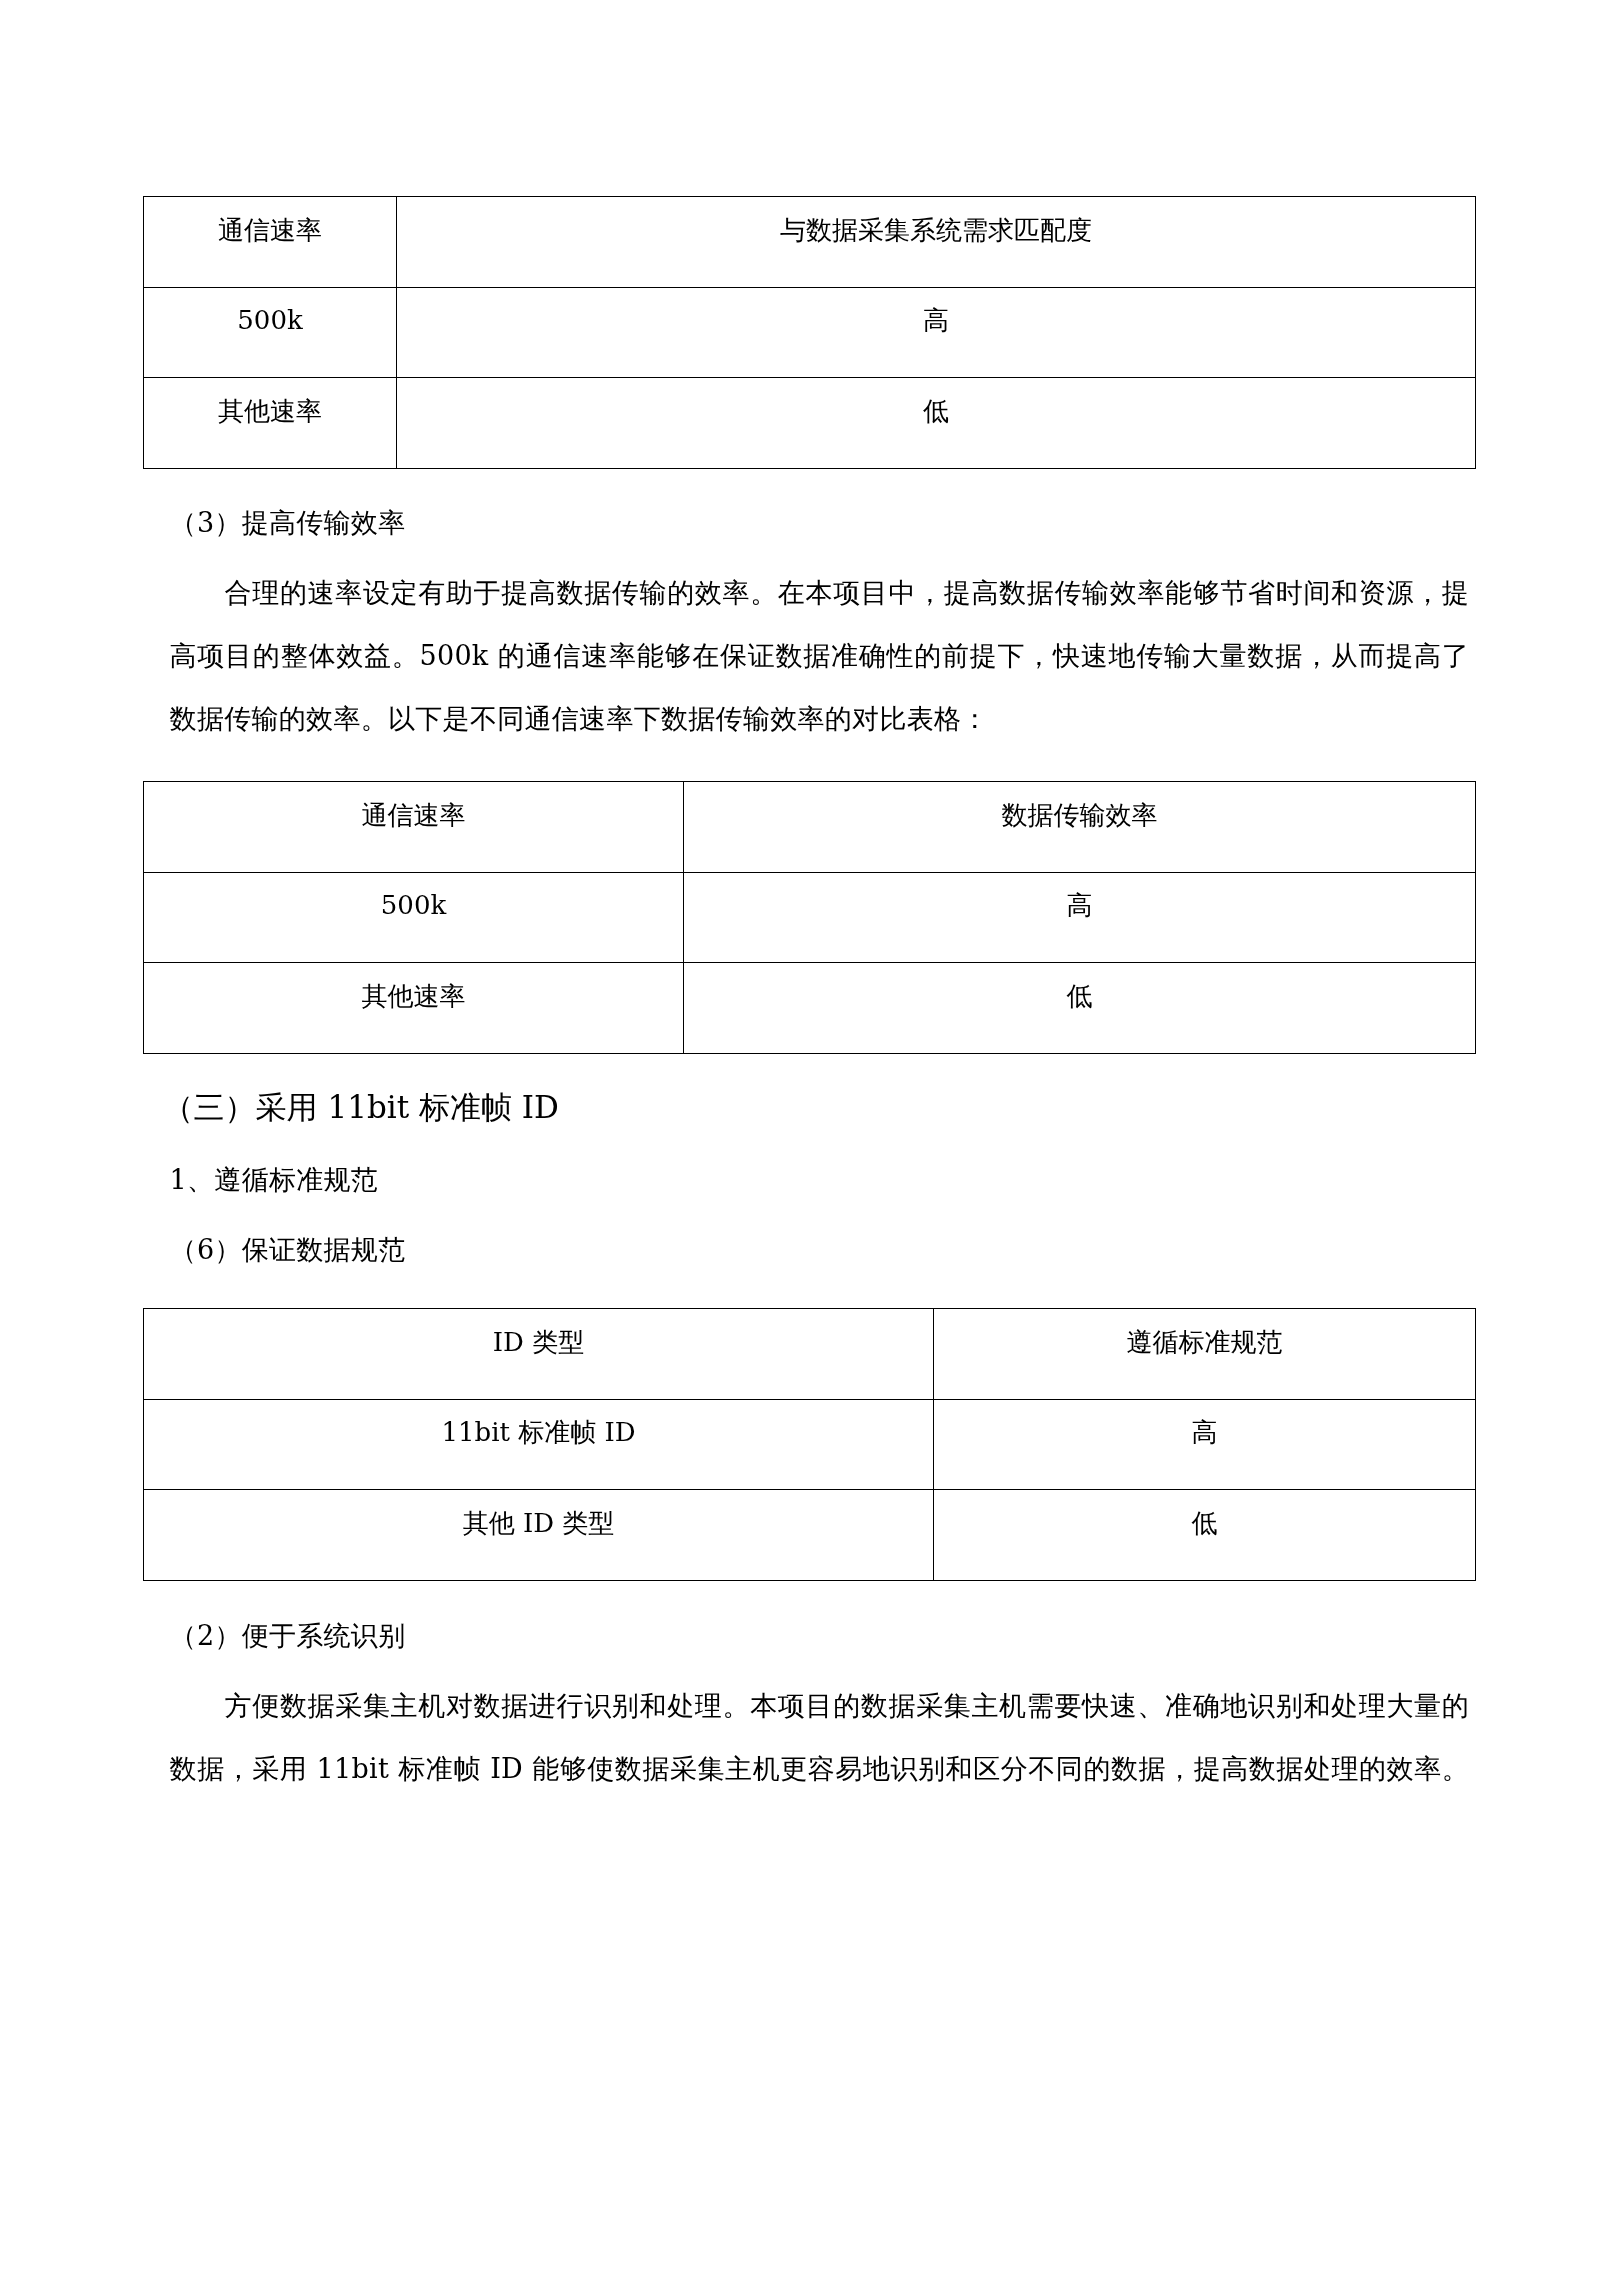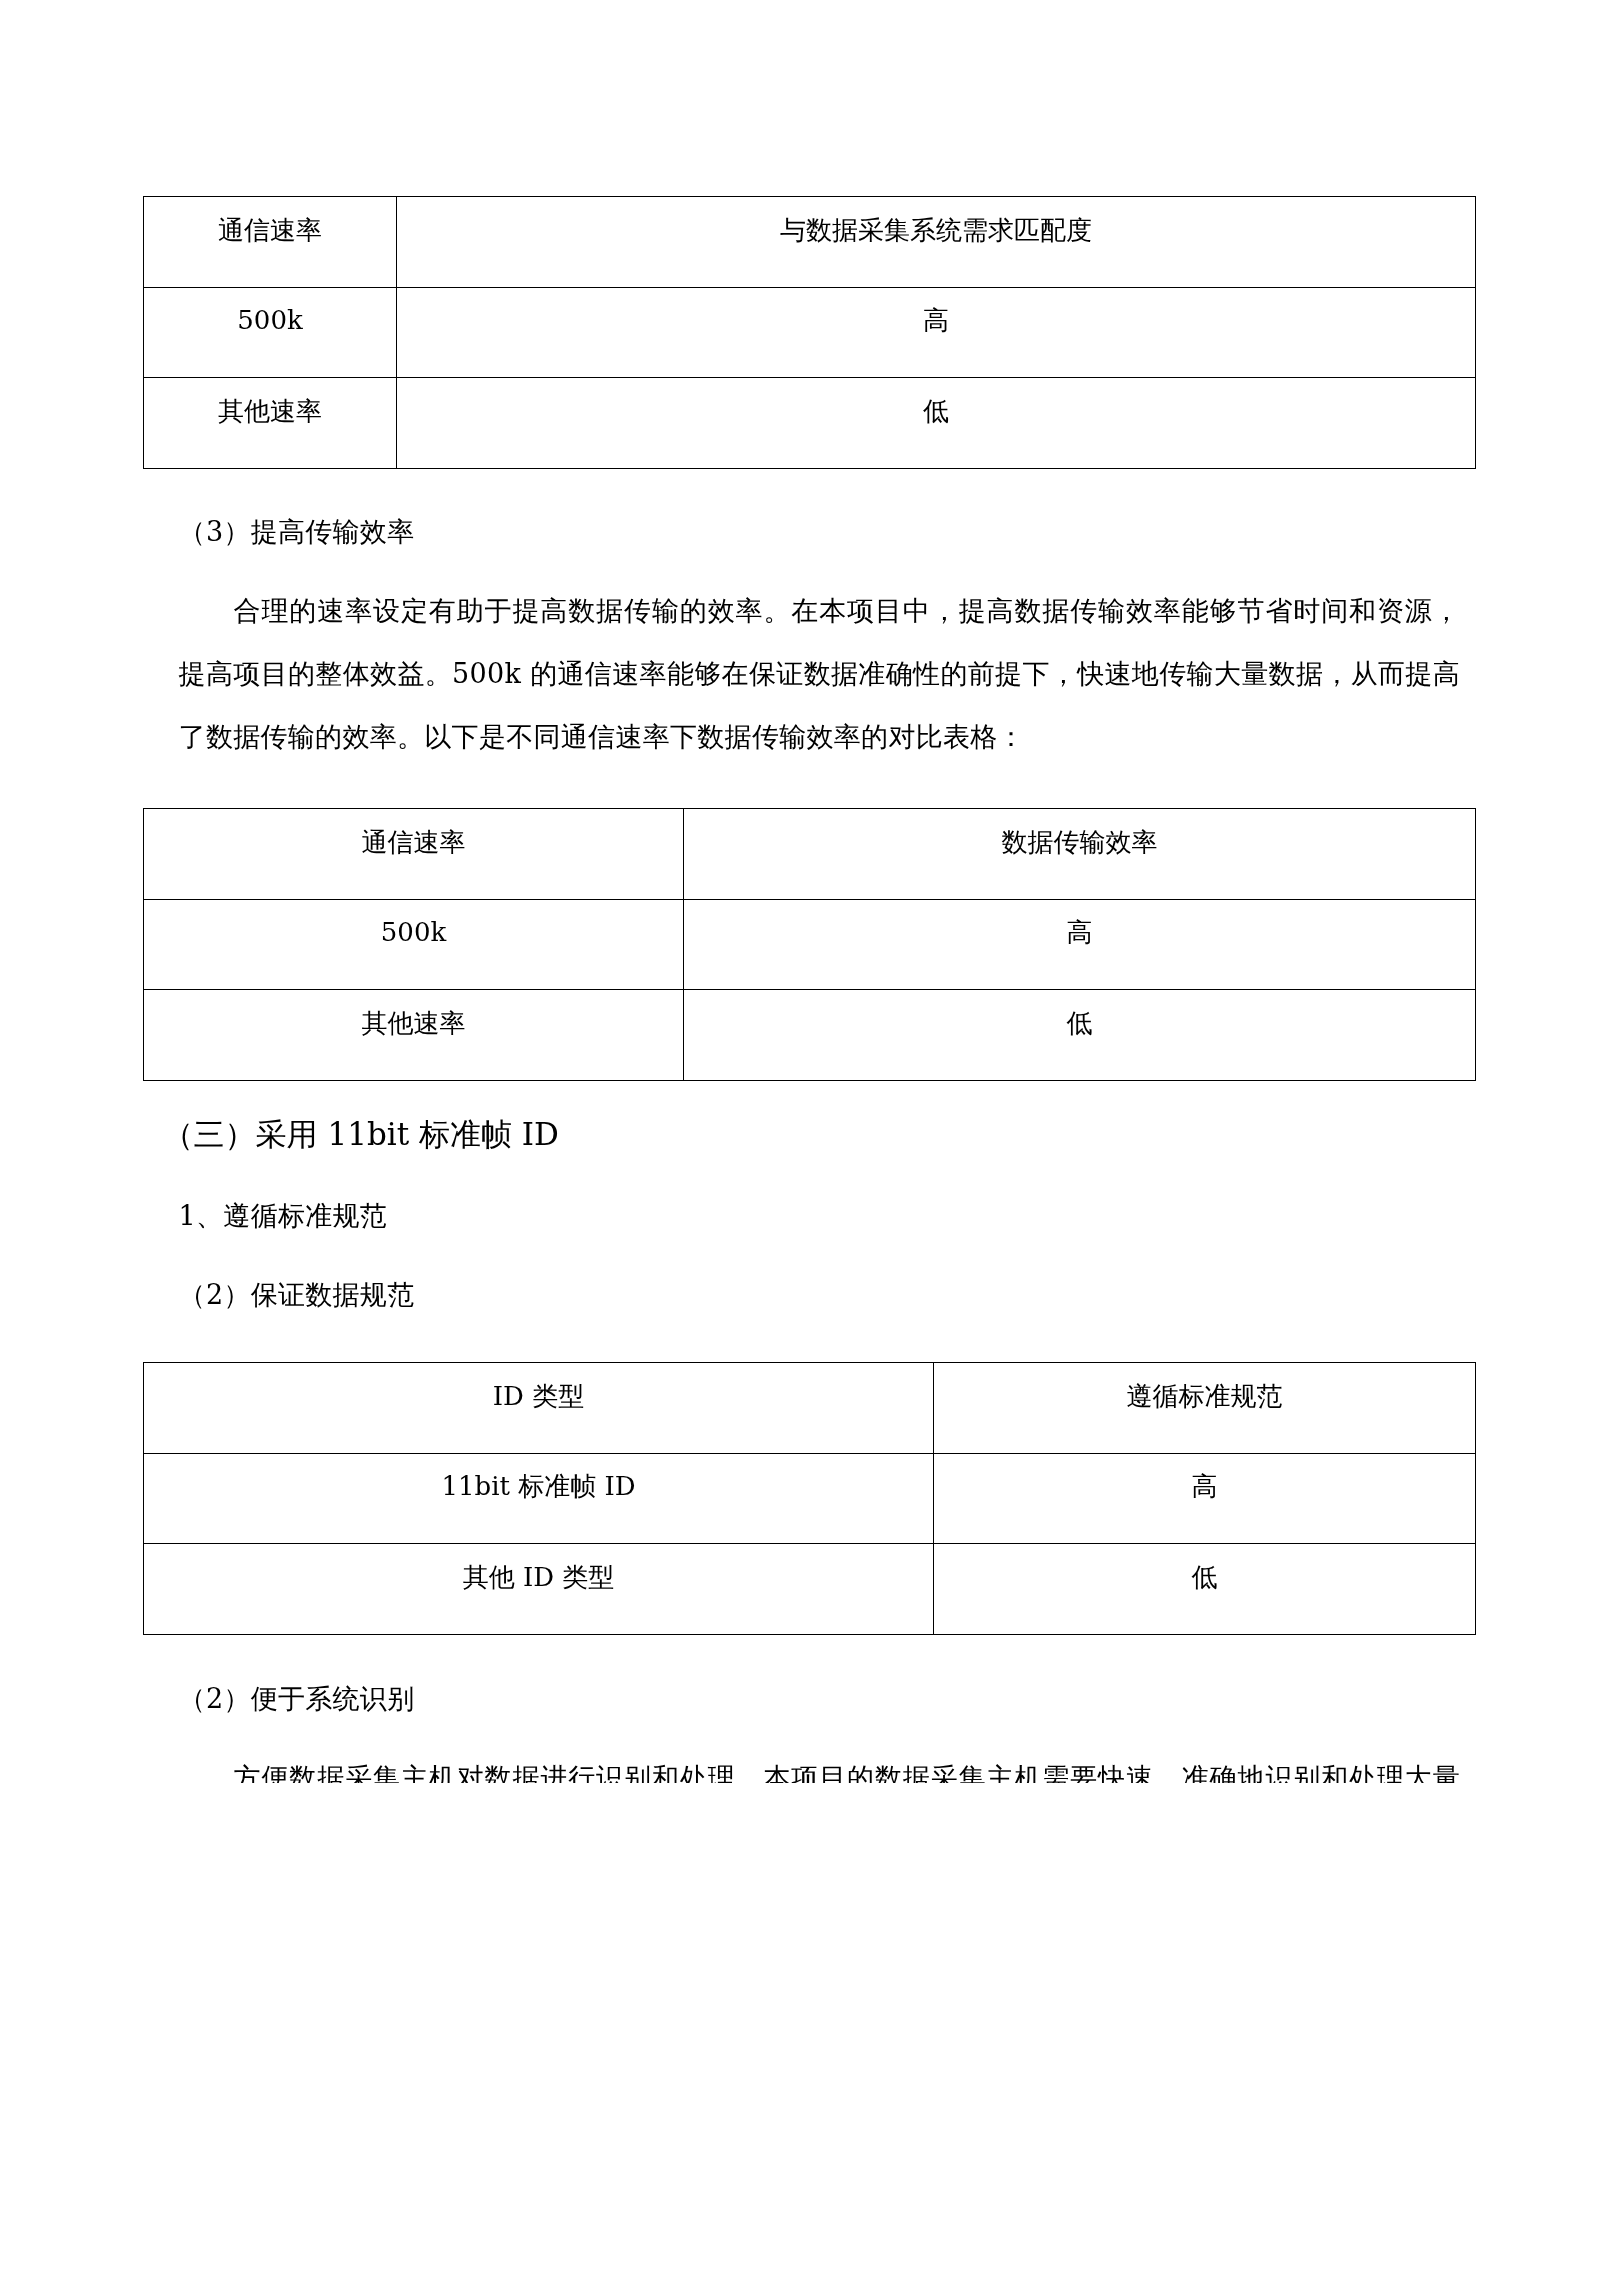--- a/index.html
+++ b/index.html
@@ -45,21 +45,21 @@
   }
   .doc-table.partial td {
     padding-bottom: 31px;
   }
   .cell-text {
     display: inline-block;
   }
 
   
   .para {
-    margin: 16px;
+    margin: 7px;
     padding: 0 0 0 19.6px;
     font-size: 27px;
     line-height: 63px;
     text-align: justify;
     text-justify: inter-ideograph;
     font-family: "DejaVu Serif", "Liberation Serif", serif;
     letter-spacing: 0.3px;
   }
   .para.indent {
     text-indent: 55px;
@@ -148,21 +148,21 @@
             <span class="cell-text">低</span>
           </td>
         </tr>
       </tbody>
     </table>
 
     <div class="spacer-30"></div>
 
     <p class="heading-major">（三）采用 11bit 标准帧 ID</p>
     <p class="para">1、遵循标准规范</p>
-    <p class="para">（2）保证数据规范</p>
+    <p class="para">（6）保证数据规范</p>
 
     <div class="spacer-30"></div>
 
     <table class="doc-table">
       <tbody>
         <tr>
           <td style="width:787px">
             <span class="cell-text">ID 类型</span>
           </td>
           <td>

